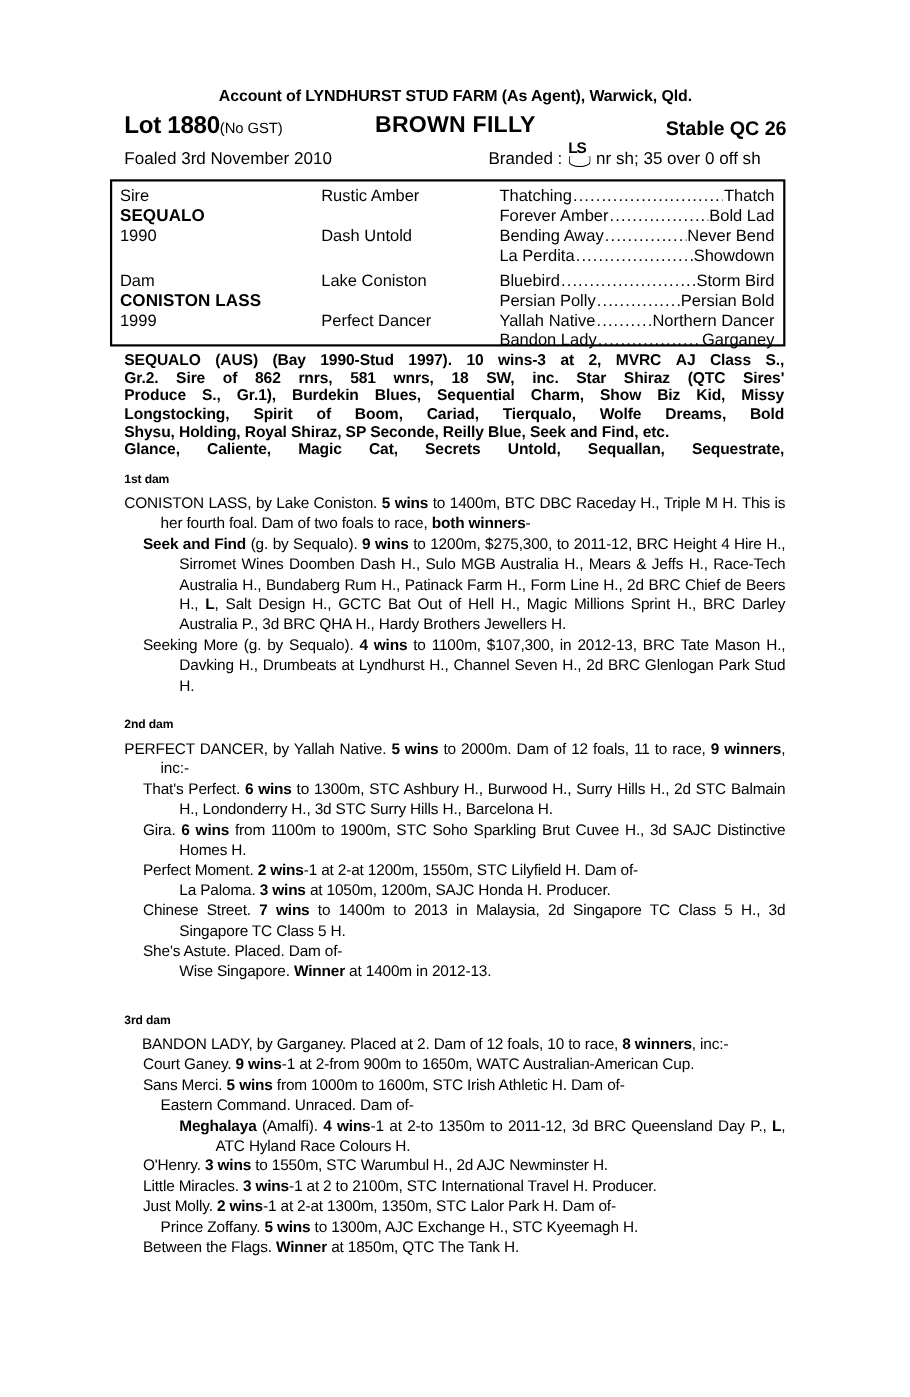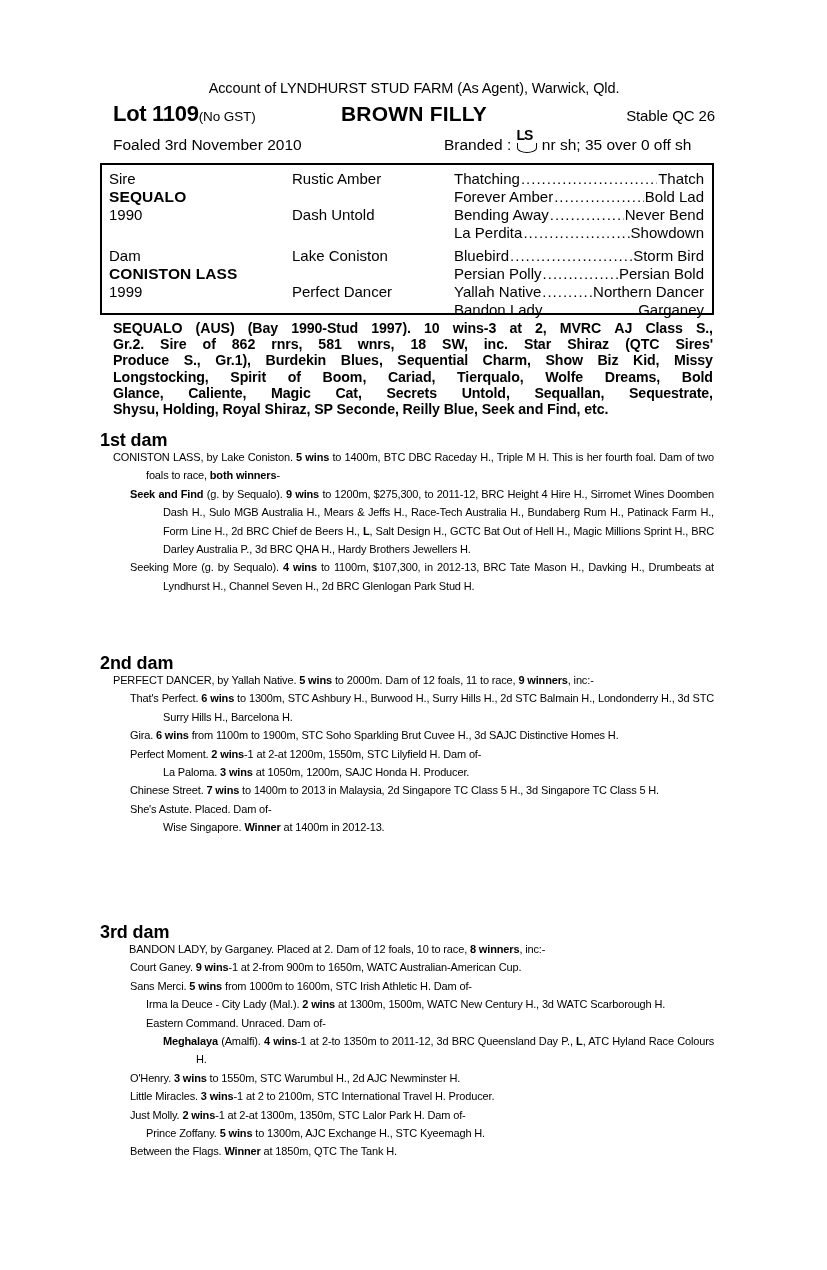--- a/index.html
+++ b/index.html
@@ -23,21 +23,21 @@
     overflow: hidden;
   }
 
   
   .account-line {
     position: absolute;
     left: 113px;
     top: 80px;
     width: 602px;
     text-align: center;
-    font-weight: normal;
+    font-weight: bold;
     font-size: 14.5px;
     letter-spacing: -0.1px;
   }
   .lot-row {
     position: absolute;
     left: 113px;
     top: 101px;
     width: 602px;
     height: 28px;
   }
@@ -60,22 +60,22 @@
     left: 0; top: 1px;
     width: 602px;
     text-align: center;
     font-weight: bold;
     font-size: 21px;
     letter-spacing: 0.2px;
   }
   .stable {
     position: absolute;
     right: 0; top: 6px;
-    font-weight: normal;
-    font-size: 15px;
+    font-weight: bold;
+    font-size: 18px;
     letter-spacing: -0.1px;
     text-align: right;
   }
   .foaled-row {
     position: absolute;
     left: 113px;
     top: 136px;
     width: 602px;
     height: 22px;
     font-size: 15.5px;
@@ -176,45 +176,45 @@
   }
   .sire-block .ln { display: block; white-space: nowrap; }
   .sire-block .ln.just {
     display: flex;
     justify-content: space-between;
   }
 
   
   .dam-head {
     position: absolute;
-    left: 100px;
-    font-weight: bold;
-    font-size: 18px;
+    left: 113px;
+    font-weight: bold;
+    font-size: 11px;
     letter-spacing: -0.1px;
   }
   .blk {
     position: absolute;
     left: 113px;
     width: 601px;
-    font-size: 11px;
+    font-size: 14px;
     line-height: 18.4px;
     letter-spacing: -0.15px;
   }
   .blk p { margin: 0; padding: 0; }
 </style>
 </head>
 <body>
 
 <div class="page">
 
   <div class="account-line">Account of LYNDHURST STUD FARM (As Agent), Warwick, Qld.</div>
 
   <div class="lot-row">
     <div class="lot-left">
-      <span class="lot-num">Lot 1109</span><span class="no-gst">(No GST)</span>
+      <span class="lot-num">Lot 1880</span><span class="no-gst">(No GST)</span>
     </div>
     <div class="filly-title">BROWN FILLY</div>
     <div class="stable">Stable QC 26</div>
   </div>
 
   <div class="foaled-row">
     <div class="foaled">Foaled 3rd November 2010</div>
     <div class="branded">
       <span>Branded :</span>
       <span class="brand-mark">
@@ -351,31 +351,31 @@
         <span>Longstocking,</span>
         <span>Spirit</span>
         <span>of</span>
         <span>Boom,</span>
         <span>Cariad,</span>
         <span>Tierqualo,</span>
         <span>Wolfe</span>
         <span>Dreams,</span>
         <span>Bold</span>
       </span>
+      <span class="ln">Shysu, Holding, Royal Shiraz, SP Seconde, Reilly Blue, Seek and Find, etc.</span>
       <span class="ln just">
         <span>Glance,</span>
         <span>Caliente,</span>
         <span>Magic</span>
         <span>Cat,</span>
         <span>Secrets</span>
         <span>Untold,</span>
         <span>Sequallan,</span>
         <span>Sequestrate,</span>
       </span>
-      <span class="ln">Shysu, Holding, Royal Shiraz, SP Seconde, Reilly Blue, Seek and Find, etc.</span>
     </div>
 
   <div class="dam-head" style="top:430px">1st dam</div>
   <div class="blk" id="dam1-body" style="top:448px">
       <p style="text-align: justify; padding-left: 33px; text-indent: -33px;"><span>CONISTON LASS</span><span>, by Lake Coniston. </span><span style="font-weight: bold;">5 wins</span><span> to 1400m, BTC DBC Raceday H., Triple M H. This is her fourth foal. Dam of two foals to race, </span><span style="font-weight: bold;">both winners</span><span>-</span></p>
       <p style="text-align: justify; padding-left: 50px; text-indent: -33px;"><span style="font-weight: bold;">Seek and Find</span><span> (g. by Sequalo). </span><span style="font-weight: bold;">9 wins</span><span> to 1200m, $275,300, to 2011-12, BRC Height 4 Hire H., Sirromet Wines Doomben Dash H., Sulo MGB Australia H., Mears &amp; Jeffs H., Race-Tech Australia H., Bundaberg Rum H., Patinack Farm H., Form Line H., 2d BRC Chief de Beers H., </span><span style="font-weight: bold;">L</span><span>, Salt Design H., GCTC Bat Out of Hell H., Magic Millions Sprint H., BRC Darley Australia P., 3d BRC QHA H., Hardy Brothers Jewellers H.</span></p>
       <p style="text-align: justify; padding-left: 50px; text-indent: -33px;"><span>Seeking More</span><span> (g. by Sequalo). </span><span style="font-weight: bold;">4 wins</span><span> to 1100m, $107,300, in 2012-13, BRC Tate Mason H., Davking H., Drumbeats at Lyndhurst H., Channel Seven H., 2d BRC Glenlogan Park Stud H.</span></p>
     </div>
 
   <div class="dam-head" style="top:653px">2nd dam</div>
@@ -388,21 +388,20 @@
       <p style="text-align: justify; padding-left: 50px; text-indent: -33px;"><span>Chinese Street.</span><span> </span><span style="font-weight: bold;">7 wins</span><span> to 1400m to 2013 in Malaysia, 2d Singapore TC Class 5 H., 3d Singapore TC Class 5 H.</span></p>
       <p style="text-align: justify; padding-left: 50px; text-indent: -33px;"><span>She's Astute. Placed. Dam of-</span></p>
       <p style="text-align: justify; padding-left: 83px; text-indent: -33px;"><span>Wise Singapore.</span><span> </span><span style="font-weight: bold;">Winner</span><span> at 1400m in 2012-13.</span></p>
     </div>
 
   <div class="dam-head" style="top:922px">3rd dam</div>
   <div class="blk" id="dam3-body" style="top:940px">
       <p style="text-align: justify; padding-left: 33px; text-indent: -33px; margin-left: 16px;"><span>BANDON LADY</span><span>, by Garganey. Placed at 2. Dam of 12 foals, 10 to race, </span><span style="font-weight: bold;">8 winners</span><span>, inc:-</span></p>
       <p style="text-align: justify; padding-left: 50px; text-indent: -33px;"><span>Court Ganey.</span><span> </span><span style="font-weight: bold;">9 wins</span><span>-1 at 2-from 900m to 1650m, WATC Australian-American Cup.</span></p>
       <p style="text-align: justify; padding-left: 50px; text-indent: -33px;"><span>Sans Merci.</span><span> </span><span style="font-weight: bold;">5 wins</span><span> from 1000m to 1600m, STC Irish Athletic H. Dam of-</span></p>
-      <p style="text-align: justify; padding-left: 66px; text-indent: -33px;"><span>Irma la Deuce - City Lady (Mal.).</span><span> </span><span style="font-weight: bold;">2 wins</span><span> at 1300m, 1500m, WATC New Century H., 3d WATC Scarborough H.</span></p>
       <p style="text-align: justify; padding-left: 66px; text-indent: -33px;"><span>Eastern Command. Unraced. Dam of-</span></p>
       <p style="text-align: justify; padding-left: 83px; text-indent: -33px;"><span style="font-weight: bold;">Meghalaya</span><span> (Amalfi). </span><span style="font-weight: bold;">4 wins</span><span>-1 at 2-to 1350m to 2011-12, 3d BRC Queensland Day P., </span><span style="font-weight: bold;">L</span><span>, ATC Hyland Race Colours H.</span></p>
       <p style="text-align: justify; padding-left: 50px; text-indent: -33px;"><span>O'Henry.</span><span> </span><span style="font-weight: bold;">3 wins</span><span> to 1550m, STC Warumbul H., 2d AJC Newminster H.</span></p>
       <p style="text-align: justify; padding-left: 50px; text-indent: -33px;"><span>Little Miracles.</span><span> </span><span style="font-weight: bold;">3 wins</span><span>-1 at 2 to 2100m, STC International Travel H. Producer.</span></p>
       <p style="text-align: justify; padding-left: 50px; text-indent: -33px;"><span>Just Molly.</span><span> </span><span style="font-weight: bold;">2 wins</span><span>-1 at 2-at 1300m, 1350m, STC Lalor Park H. Dam of-</span></p>
       <p style="text-align: justify; padding-left: 66px; text-indent: -33px;"><span>Prince Zoffany.</span><span> </span><span style="font-weight: bold;">5 wins</span><span> to 1300m, AJC Exchange H., STC Kyeemagh H.</span></p>
       <p style="text-align: justify; padding-left: 50px; text-indent: -33px;"><span>Between the Flags.</span><span> </span><span style="font-weight: bold;">Winner</span><span> at 1850m, QTC The Tank H.</span></p>
     </div>
 
 </div>

